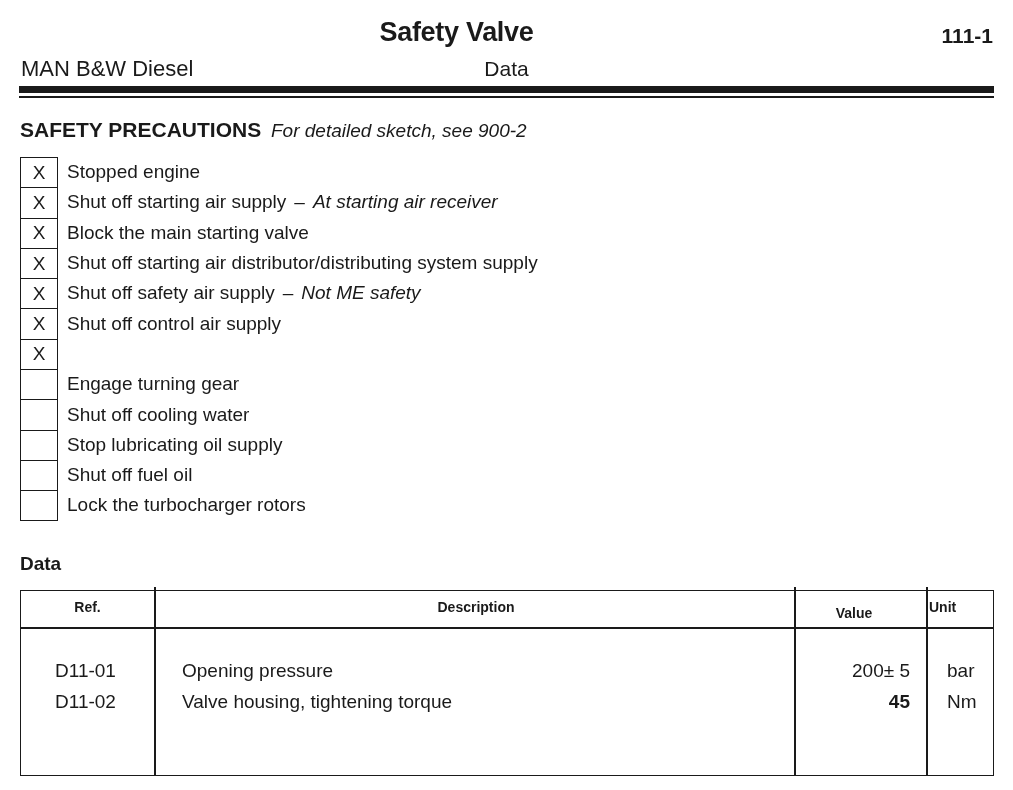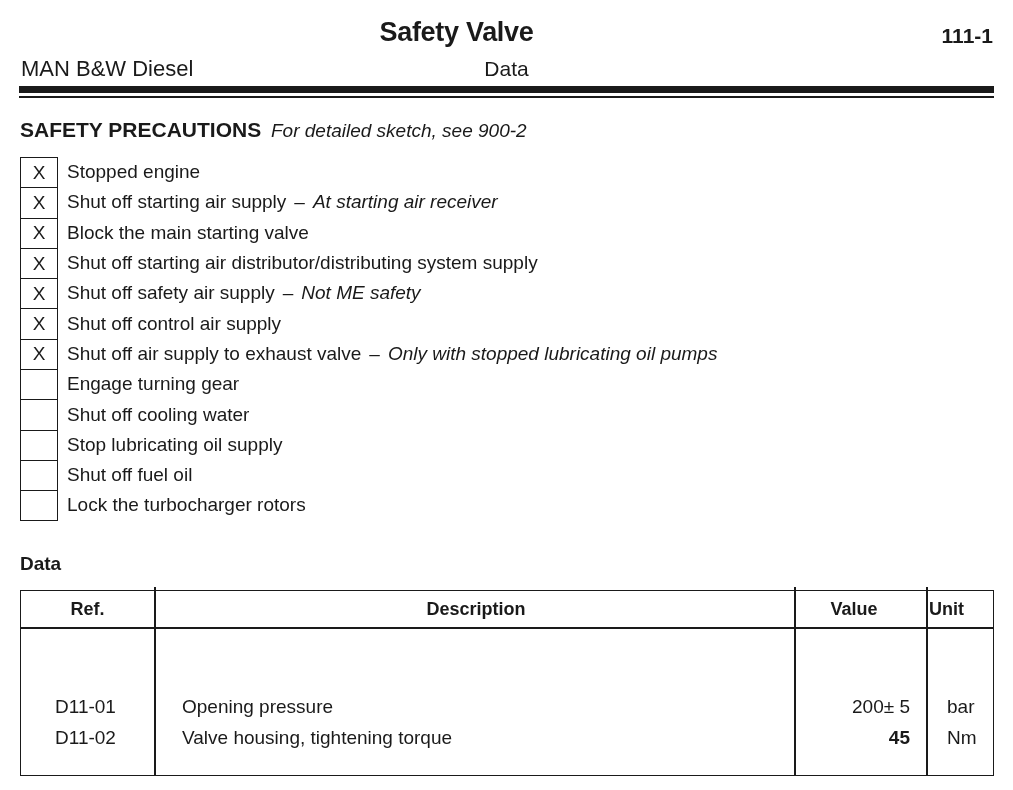--- a/index.html
+++ b/index.html
@@ -32,22 +32,22 @@
     .check-label .note { font-style: italic; }
 
     .data-heading { left: 20px; top: 553px; font-size: 19px; font-weight: bold; }
 
     .data-table {
       left: 20px; top: 590px; width: 974px; height: 186px;
       border: 1.5px solid #1a1a1a; box-sizing: border-box;
     }
     .col-line { position: absolute; top: -4px; bottom: 0; width: 1.5px; background: #1a1a1a; }
     .head-line { position: absolute; left: 0; right: 0; top: 36px; height: 1.5px; background: #1a1a1a; }
-    .th { position: absolute; top: 8px; font-size: 18px; font-weight: bold; }
-    .td { position: absolute; font-size: 19px; white-space: nowrap; margin-top: 36px; }
+    .th { position: absolute; top: 8px; font-size: 14px; font-weight: bold; }
+    .td { position: absolute; font-size: 19px; white-space: nowrap; }
   </style>
 </head>
 <body>
 
 <div class="abs title"><span>Safety Valve</span></div>
 <div class="abs docnum">111-1</div>
 <div class="abs company">MAN B&amp;W Diesel</div>
 <div class="abs subtitle">Data</div>
 <div class="abs rule-thick"></div>
 <div class="abs rule-thin"></div>
@@ -77,21 +77,20 @@
   <div class="check-row">
     <div class="check-box">X</div>
     <div class="check-label"><span>Shut off safety air supply</span><span class="dash">–</span><span class="note">Not ME safety</span></div>
   </div>
   <div class="check-row">
     <div class="check-box">X</div>
     <div class="check-label"><span>Shut off control air supply</span></div>
   </div>
   <div class="check-row">
     <div class="check-box">X</div>
-    <div class="check-label"><span>Shut off air supply to exhaust valve</span><span class="dash">–</span><span class="note">Only with stopped lubricating oil pumps</span></div>
   </div>
   <div class="check-row">
     <div class="check-box"></div>
     <div class="check-label"><span>Engage turning gear</span></div>
   </div>
   <div class="check-row">
     <div class="check-box"></div>
     <div class="check-label"><span>Shut off cooling water</span></div>
   </div>
   <div class="check-row">
@@ -111,21 +110,21 @@
 <div class="abs data-heading">Data</div>
 
 <div class="abs data-table">
   <div class="col-line" style="left:133px"></div>
   <div class="col-line" style="left:773px"></div>
   <div class="col-line" style="left:905px"></div>
   <div class="head-line"></div>
 
   <div class="th" style="left:0;width:133px;text-align:center;">Ref.</div>
   <div class="th" style="left:133px;width:644px;text-align:center;">Description</div>
-  <div class="th" style="left:773px;width:132px;text-align:center;padding-right:12px;box-sizing:border-box;">Value</div>
+  <div class="th" style="left:773px;width:132px;text-align:center;padding-right:12px;box-sizing:border-box;margin-top:6px;">Value</div>
   <div class="th" style="left:908px;">Unit</div>
 
   <div>
     <div class="td" style="left:34px;top:69px;">D11-01</div>
     <div class="td" style="left:161px;top:69px;">Opening pressure</div>
     <div class="td" style="right:83px;top:69px;">200± 5</div>
     <div class="td" style="left:926px;top:69px;">bar</div>
   </div>
   <div>
     <div class="td" style="left:34px;top:100px;">D11-02</div>

